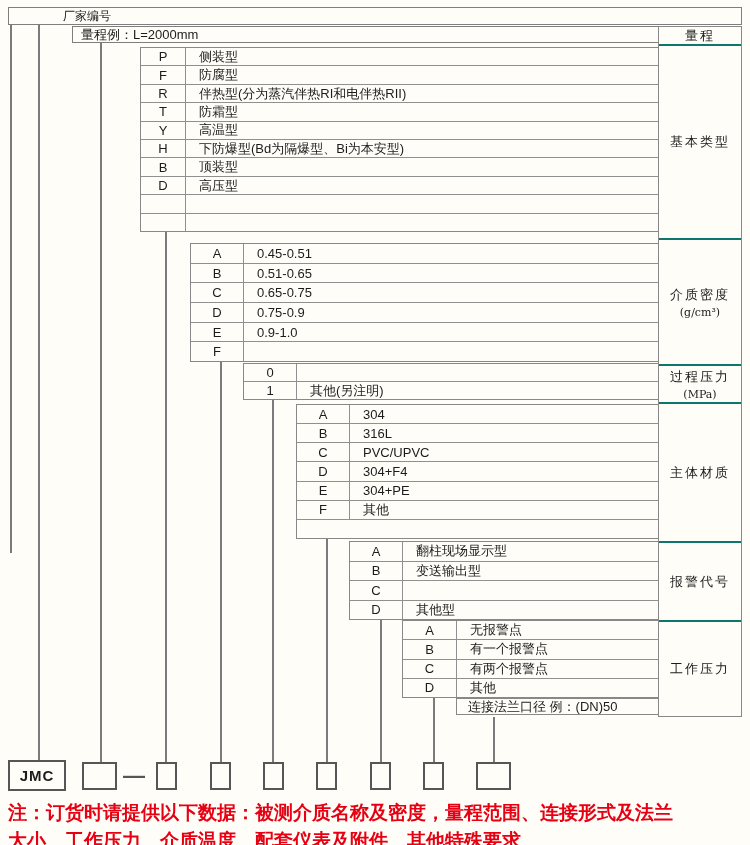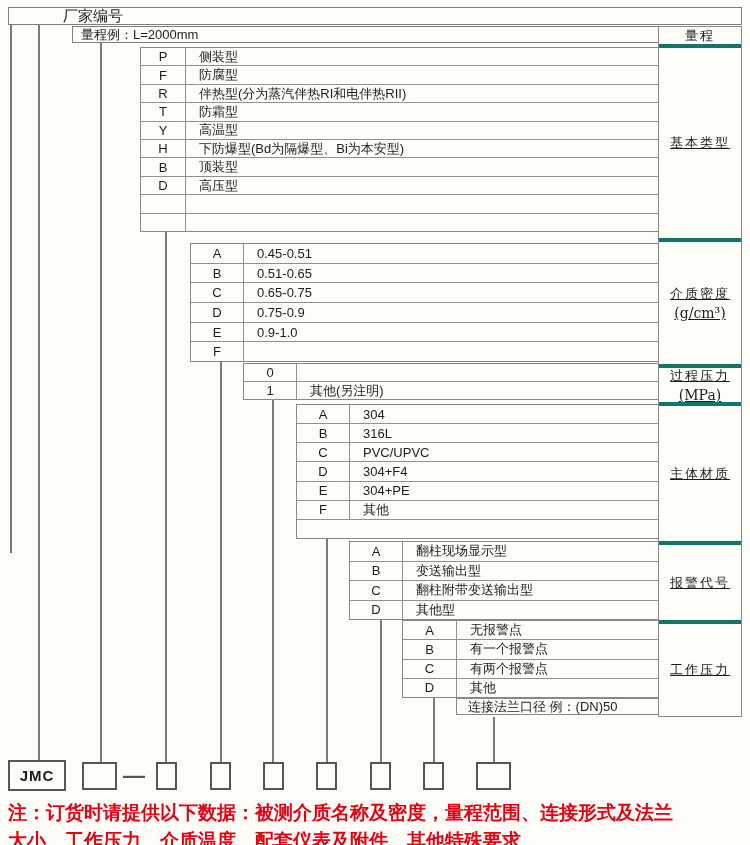--- a/index.html
+++ b/index.html
@@ -4,21 +4,21 @@
 <style>
   html,body{margin:0;padding:0;}
   .canvas{
     position:relative; width:750px; height:845px;
     background:#fffdf8; overflow:hidden;
     font-family:"Liberation Sans", sans-serif; color:#1c1c1c;
   }
   .topbox{
     position:absolute; left:8px; top:7px; width:734px; height:18px;
     border:1px solid #7e7e7e; box-sizing:border-box;
-    display:flex; align-items:center; padding-left:54px; font-size:15px;
+    display:flex; align-items:center; padding-left:54px; font-size:12px;
   }
   .rangebox{
     position:absolute; left:72px; top:26px; width:586px; height:17px;
     border:1px solid #7e7e7e; border-right:none; box-sizing:border-box;
     display:flex; align-items:center; padding-left:8px; font-size:13px;
   }
   .sec{
     position:absolute; box-sizing:border-box;
     border:1px solid #888888; border-right:none;
     display:flex; flex-direction:column;
@@ -34,22 +34,22 @@
     position:absolute; left:658px; top:26px; width:84px; height:691px;
     border:1px solid #888888; box-sizing:border-box;
     display:flex; flex-direction:column;
     font-family:"DejaVu Serif","Liberation Serif",serif;
   }
   .labelcell{
     box-sizing:border-box; display:flex; flex-direction:column;
     align-items:center; justify-content:center;
     font-size:13px; letter-spacing:2px; text-align:center; flex:0 0 auto;
   }
-  .labelcell + .labelcell{border-top:4px solid #0f766e;text-decoration:underline;}
-  .unit{font-size:14px; letter-spacing:0; margin-top:2px;}
+  .labelcell + .labelcell{border-top:2px solid #0f766e;}
+  .unit{font-size:11px; letter-spacing:0; margin-top:2px;}
   .vline{position:absolute; width:2px; background:#7b7b7b;}
   .bbox{position:absolute; border:2px solid #565656; box-sizing:border-box; background:#fffdf8;}
   .jmc{display:flex; align-items:center; justify-content:center; font-weight:bold; font-size:15px; letter-spacing:1px;}
   .sep{
     position:absolute; left:119px; top:762px; width:30px; height:28px;
     display:flex; align-items:center; justify-content:center;
     font-size:22px; font-weight:bold; color:#565656;
   }
   .note{
     position:absolute; left:8px; top:799px; width:740px;
@@ -209,21 +209,20 @@
     <div class="row">
         <div class="code" style="width:53px">A</div>
         <div class="desc">翻柱现场显示型</div>
       </div>
     <div class="row">
         <div class="code" style="width:53px">B</div>
         <div class="desc">变送输出型</div>
       </div>
     <div class="row">
         <div class="code" style="width:53px">C</div>
-        <div class="desc">翻柱附带变送输出型</div>
       </div>
     <div class="row">
         <div class="code" style="width:53px">D</div>
         <div class="desc">其他型</div>
       </div>
   </div>
 
   <div class="sec" style="left:402px; top:620px; width:256px; height:78px;">
     <div class="row">
         <div class="code" style="width:54px">A</div>

